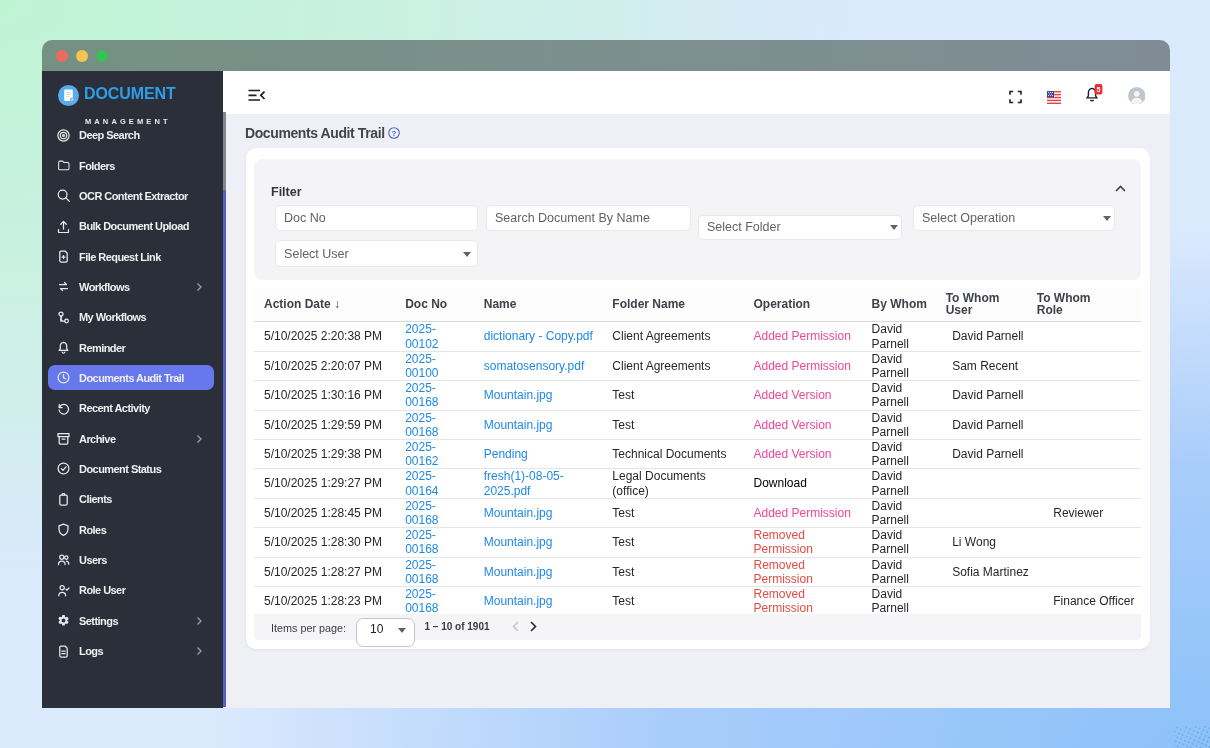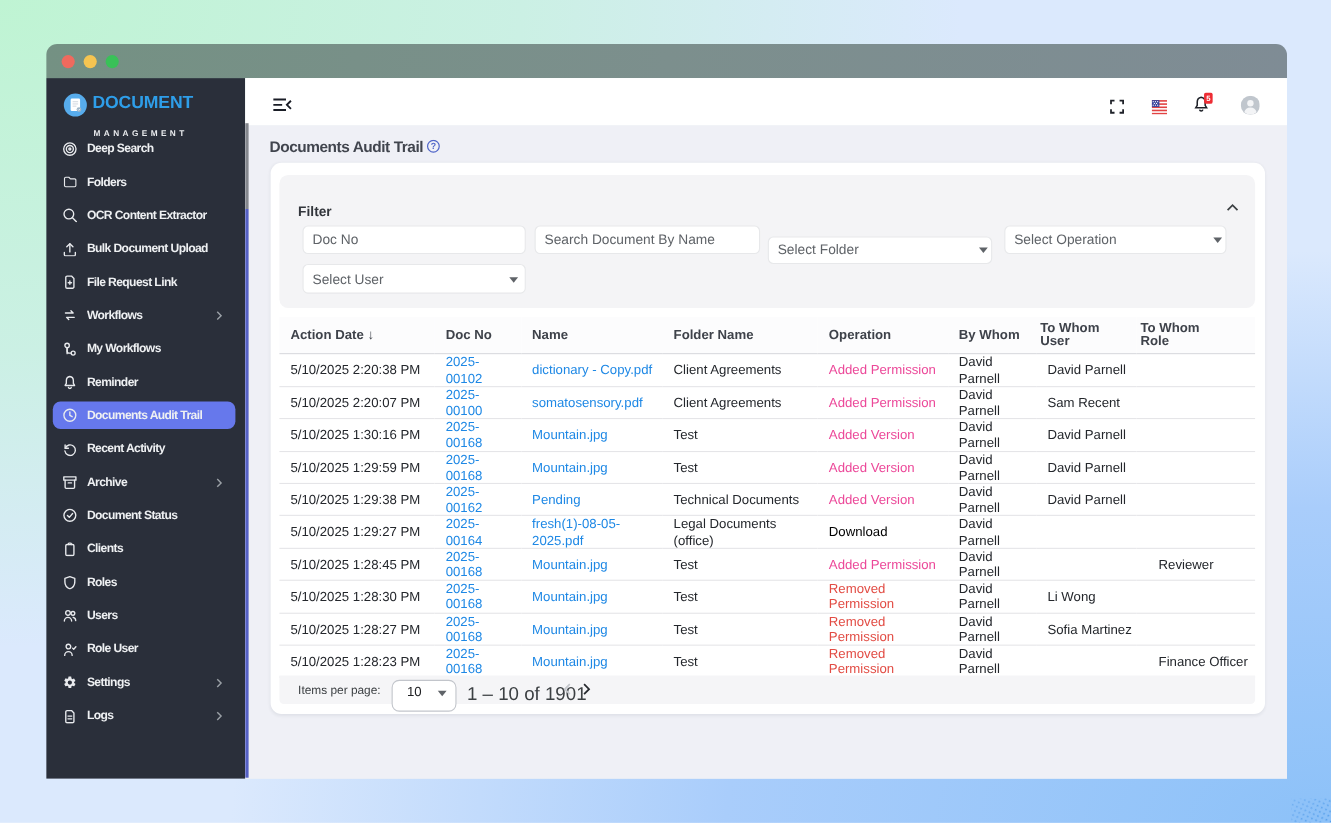--- a/index.html
+++ b/index.html
@@ -90,21 +90,21 @@
 #tbl td.ind { color:#000000; }
 
 #pager {
   position:absolute; left:8.5px; top:465.8px; width:886.9px; height:25.8px;
   background:#f5f5f7; border-radius:0 0 4px 4px; font-size:12px; color:#3c4043;
 }
 #ppp { position:absolute; left:17px; top:8px; font-size:10.8px; }
 #psel { position:absolute; left:91px; top:4px; width:59px; height:29px; border:1px solid #c2c5cb; border-radius:7px; background:#fff;margin-left:11px; }
 #psel span { position:absolute; left:13px; top:3px; font-size:12px; color:#202124; }
 #psel .selarrow { left:41px; }
-#prange { position:absolute; left:170.5px; top:7.5px; font-size:17px; }
+#prange { position:absolute; left:170.5px; top:7.5px; font-size:10px;font-weight:bold; }
 #pprev { position:absolute; left:258px; top:7.5px; }
 #pnext { position:absolute; left:276px; top:7.5px; }
 </style>
 </head>
 <body>
 
 <svg style="position:absolute;right:0;bottom:0;" width="100" height="70" viewBox="0 0 100 70">
   <defs>
     <pattern id="dp" width="4.2" height="4.2" patternUnits="userSpaceOnUse" patternTransform="rotate(24)">
       <circle cx="1.5" cy="1.5" r="0.85" fill="#4292e6"></circle>

